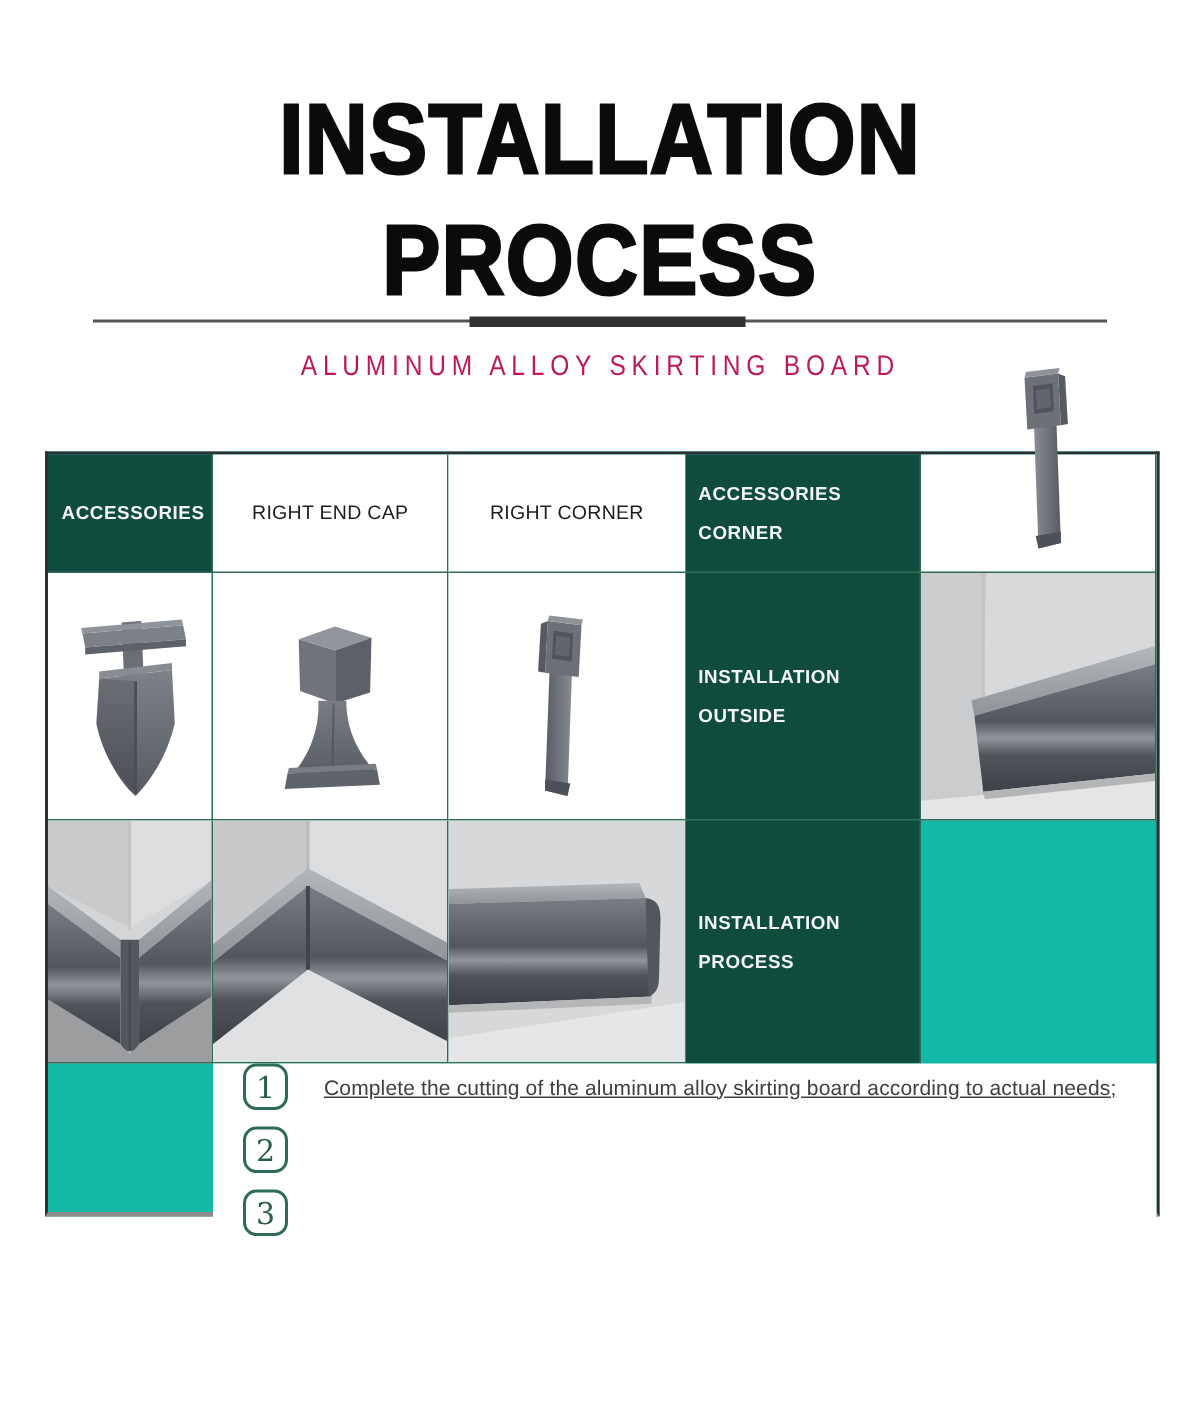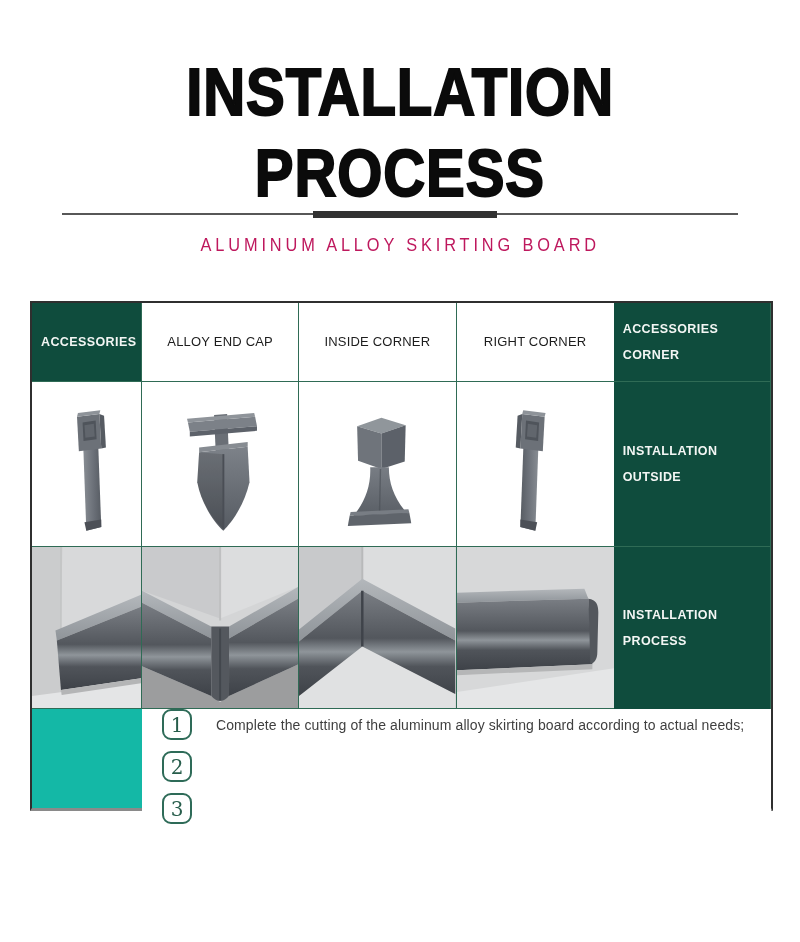--- a/index.html
+++ b/index.html
@@ -46,21 +46,21 @@
   .c-steps{
     grid-column:2/6;display:flex;flex-direction:column;justify-content:center;
     gap:11px;padding-left:20px;background:#fff;
   }
   .step{display:flex;align-items:center;gap:24px;}
   .badge{
     flex:0 0 30px;width:30px;height:31px;box-sizing:border-box;background:#fff;
     border:2px solid #2e6b58;border-radius:9px;display:flex;align-items:center;justify-content:center;
     font-family:"DejaVu Serif",serif;font-size:20px;color:#275d4b;line-height:1;
   }
-  .step-text{font-size:14px;color:#3f3f3f;white-space:nowrap;letter-spacing:0.1px;}
+  .step-text{font-size:14px;color:#3f3f3f;white-space:nowrap;letter-spacing:0.1px;text-decoration:underline;}
 </style>
 </head>
 <body>
 
 <div class="page">
 
   <div class="title">
     <span class="tline">INSTALLATION</span><br>
     <span class="tline">PROCESS</span>
   </div>
@@ -68,22 +68,21 @@
   <div class="divider-thick"></div>
   <div class="subtitle">
     <span>ALUMINUM ALLOY SKIRTING BOARD</span>
   </div>
 
   <div class="tbl">
 
     <div class="cell c-green" style="justify-content:center;">
       <div class="lbl">ACCESSORIES</div>
     </div>
-    <div class="cell c-th">ALLOY END CAP</div>
-    <div class="cell c-th">INSIDE CORNER</div>
+    <div class="cell c-th">RIGHT END CAP</div>
     <div class="cell c-th last-col">RIGHT CORNER</div>
 
     <div class="cell c-green">
       <div class="lbl">ACCESSORIES</div>
       <div class="lbl">CORNER</div>
     </div>
 
     <div class="cell c-img">
       <svg viewBox="0 0 80 150">
         <defs>

